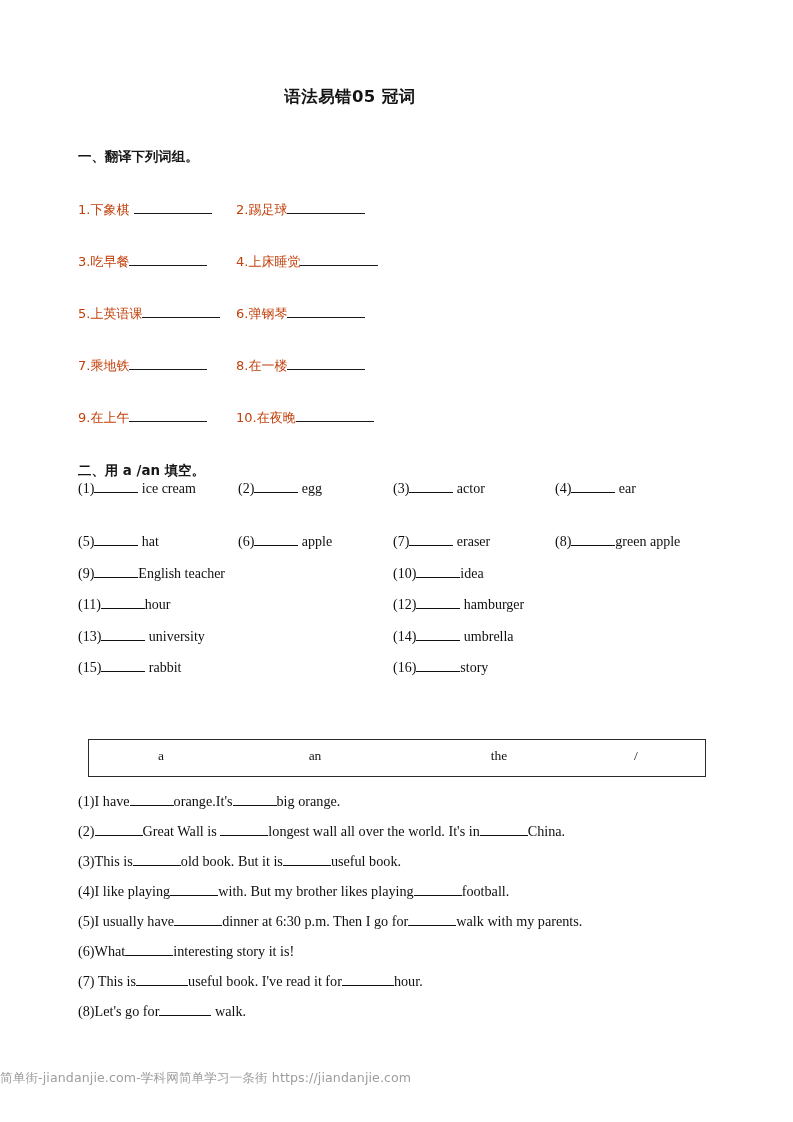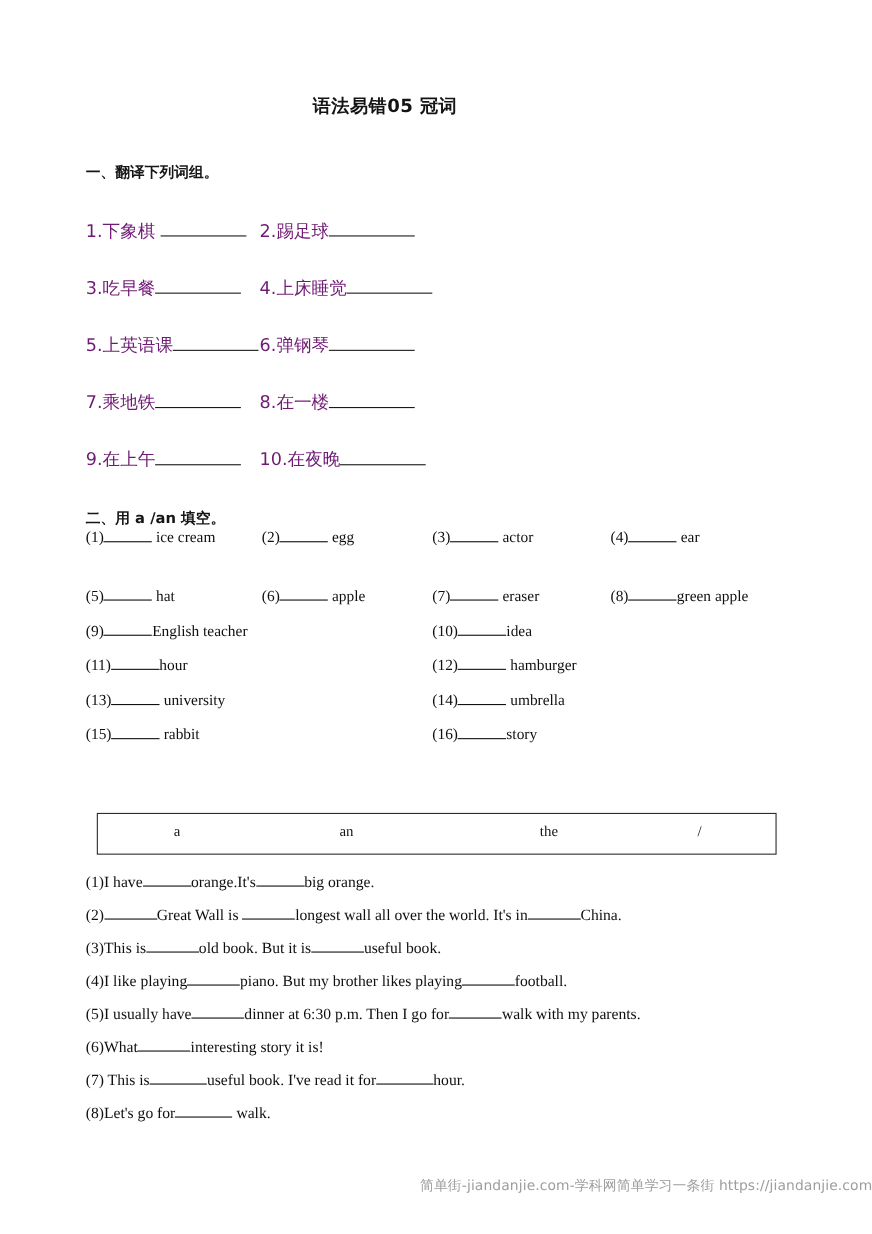--- a/index.html
+++ b/index.html
@@ -47,22 +47,22 @@
     white-space: nowrap;
   }
 
   
   .p1-row {
     position: absolute;
     left: 78px;
     width: 640px;
     height: 22px;
     font-family: "DejaVu Sans", "Liberation Sans", sans-serif;
-    font-size: 16px;
-    color: #701a75;
+    font-size: 13px;
+    color: #c2410c;
   }
   .p1-cell {
     position: absolute;
     top: 0;
     white-space: nowrap;
   }
   .p1-cell.c1 { left: 0px; }
   .p1-cell.c2 { left: 158px; }
   .blank-cn {
     display: inline-block;
@@ -143,21 +143,21 @@
     color: #0f0f0f;
     white-space: nowrap;
   }
 
   
   .footer {
     position: absolute;
     left: 0;
     top: 1070px;
     width: 793px;
-    text-align: right;
+    text-align: left;
     font-family: "DejaVu Sans", "Liberation Sans", sans-serif;
     font-size: 12.6px;
     color: #9d9d9d;
     letter-spacing: 0.1px;
   }
 </style>
 </head>
 <body>
 
 <div class="page">
@@ -243,21 +243,21 @@
 
   <div class="p3-row" style="top:823px;">
     <span>(2)</span><span class="blank-en be-48"></span><span>Great Wall is </span><span class="blank-en be-48"></span><span>longest wall all over the world. It's in</span><span class="blank-en be-48"></span><span>China.</span>
   </div>
 
   <div class="p3-row" style="top:853px;">
     <span>(3)</span><span>This is</span><span class="blank-en be-48"></span><span>old book. But it is</span><span class="blank-en be-48"></span><span>useful book.</span>
   </div>
 
   <div class="p3-row" style="top:883px;">
-    <span>(4)</span><span>I like playing</span><span class="blank-en be-48"></span><span>piano. But my brother likes playing</span><span class="blank-en be-48"></span><span>football.</span>
+    <span>(4)</span><span>I like playing</span><span class="blank-en be-48"></span><span>with. But my brother likes playing</span><span class="blank-en be-48"></span><span>football.</span>
   </div>
 
   <div class="p3-row" style="top:913px;">
     <span>(5)</span><span>I usually have</span><span class="blank-en be-48"></span><span>dinner at 6:30 p.m. Then I go for</span><span class="blank-en be-48"></span><span>walk with my parents.</span>
   </div>
 
   <div class="p3-row" style="top:943px;">
     <span>(6)</span><span>What</span><span class="blank-en be-48"></span><span>interesting story it is!</span>
   </div>
 

